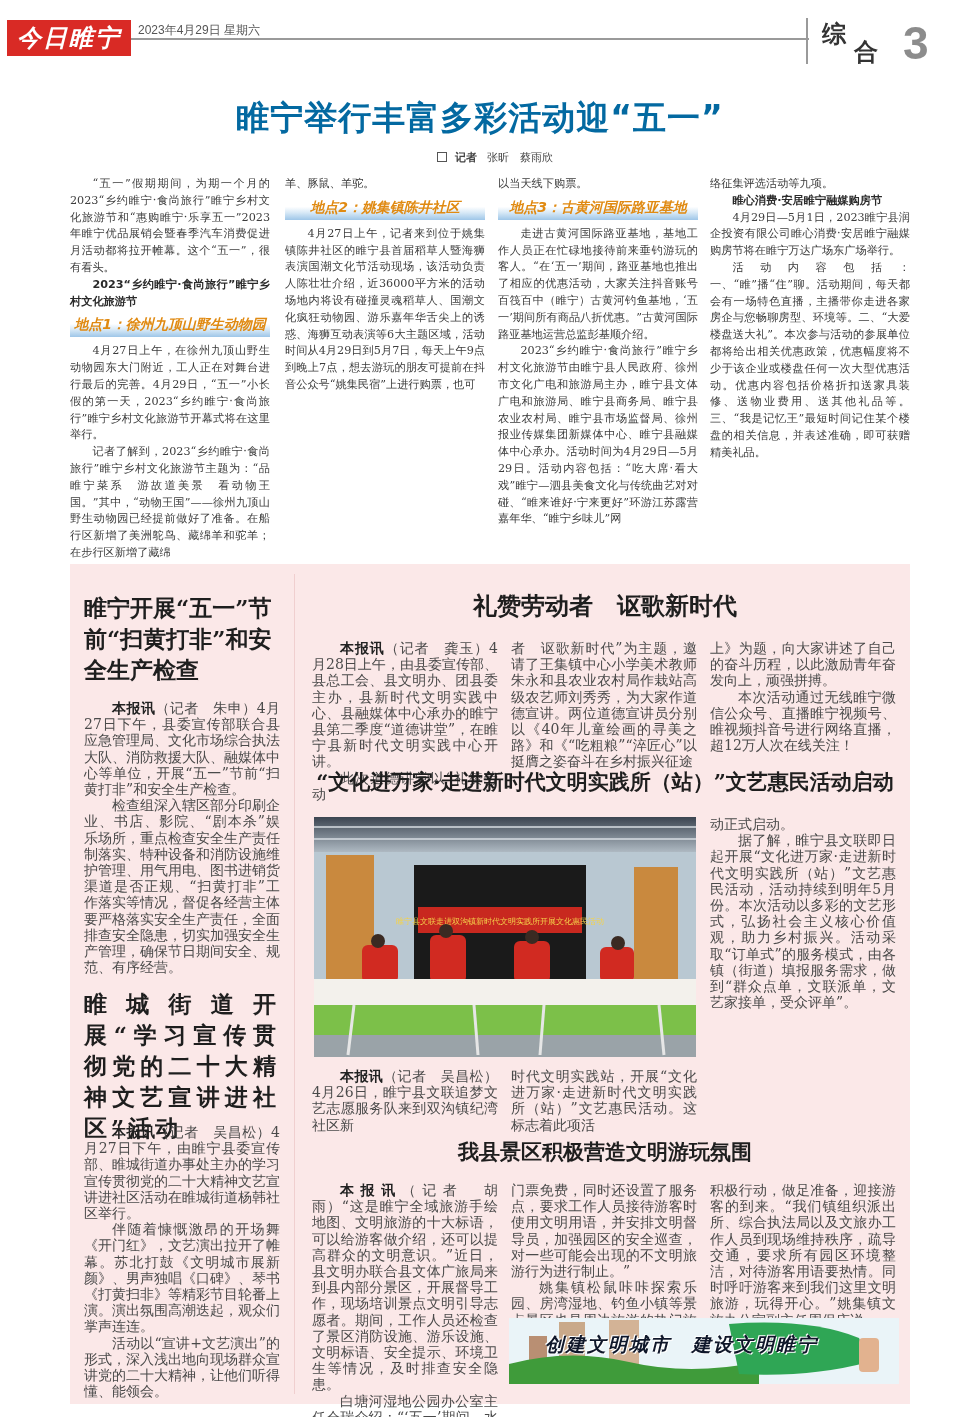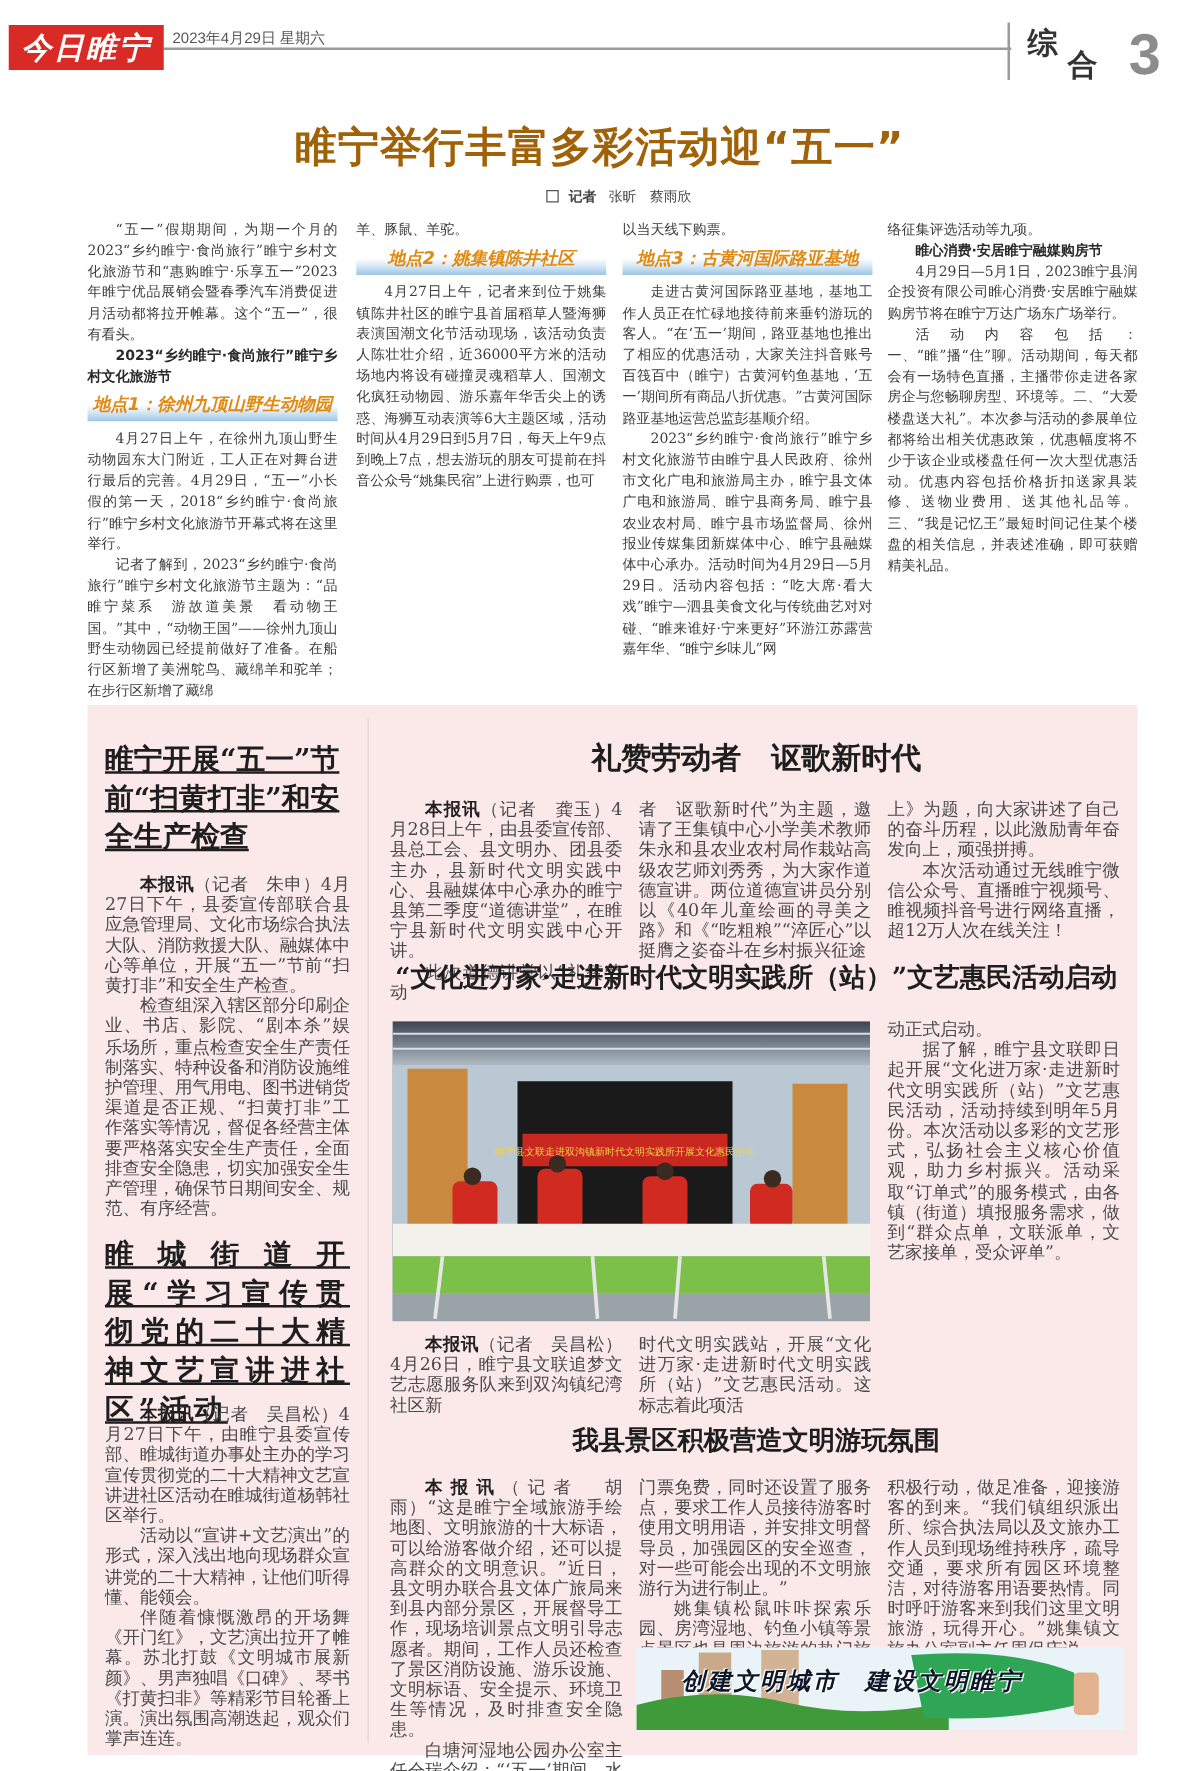--- a/index.html
+++ b/index.html
@@ -14,38 +14,38 @@
   .date { position: absolute; left: 138px; top: 22px; font-family: "Liberation Sans", sans-serif; font-size: 12px; color: #555; }
   .rule { position: absolute; left: 131px; top: 38px; width: 678px; height: 2px; background: #9a9a9a; }
   .vrule { position: absolute; left: 806px; top: 18px; width: 2px; height: 46px; background: #9a9a9a; }
   .section { position: absolute; left: 822px; top: 18px; font-size: 24px; font-weight: bold; color: #333; }
   .section .c1 { position: absolute; left: 0; top: 0; }
   .section .c2 { position: absolute; left: 32px; top: 18px; }
   .pagenum { position: absolute; left: 903px; top: 16px; font-family: "Liberation Sans", sans-serif; font-weight: bold; font-size: 46px; color: #8c8c8c; }
 
   
   .headline { position: absolute; left: 0; width: 960px; top: 96px; text-align: center; font-family: "DejaVu Sans", sans-serif;
-              font-weight: bold; font-size: 33px; color: #a16207; letter-spacing: 1px; }
+              font-weight: bold; font-size: 33px; color: #0369a1; letter-spacing: 1px; }
   .byline { position: absolute; left: 0; width: 960px; top: 150px; text-align: center; font-size: 11px; color: #444; padding-left: 30px; }
   .byline .box { display: inline-block; width: 10px; height: 10px; border: 1px solid #555; vertical-align: -1px; margin-right: 8px; }
   .byline .lab { font-weight: bold; margin-right: 10px; }
 
   
   .col { position: absolute; font-size: 11.2px; line-height: 16.8px; text-align: justify; color: #3c3c3c; }
   .col p { text-indent: 2em; }
   .col p.noind { text-indent: 0; }
   .col .sub { font-family: "DejaVu Sans", sans-serif; font-weight: bold; color: #2a2a2a; text-indent: 2em; }
   .loc { height: 24px; margin: 3px 0 6px 0; background: linear-gradient(180deg, #ffffff 0%, #ffffff 45%, #d6e8f6 70%, #9ec6e8 100%);
          font-family: "DejaVu Sans", sans-serif; font-style: italic; font-weight: bold; font-size: 14px; color: #e08a12; text-align: center; line-height: 22px; text-indent: 0 !important; }
 
   
   .pink { position: absolute; left: 70px; top: 564px; width: 840px; height: 840px; background: #fbe8e8; }
   .vsep { position: absolute; left: 294px; top: 574px; width: 1px; height: 820px; background: #f0cfcf; }
 
-  .side-title { position: absolute; font-family: "DejaVu Serif", serif; font-weight: bold; color: #1e1e1e; text-decoration: underline; }
+  .side-title { position: absolute; font-family: "DejaVu Serif", serif; font-weight: bold; color: #1e1e1e; }
   .t1 { left: 84px; top: 592px; width: 196px; font-size: 23px; line-height: 31px; }
   .t2 { left: 84px; top: 988px; width: 196px; font-size: 23px; line-height: 31px; text-align: justify; letter-spacing: 4px; }
 
   .pcol { position: absolute; font-size: 14px; line-height: 16.2px; text-align: justify; color: #4a4a4a; }
   .pcol p { text-indent: 2em; }
   .pcol p.noind { text-indent: 0; }
   .pcol .lead { font-family: "DejaVu Sans", sans-serif; font-weight: bold; color: #222; }
 
   .m-title { position: absolute; font-family: "DejaVu Serif", serif; font-weight: bold; color: #1e1e1e; text-align: center; }
 
@@ -71,21 +71,21 @@
 
 <h1 class="headline">睢宁举行丰富多彩活动迎“五一”</h1>
 <div class="byline">
   <span class="box"></span><span class="lab">记者</span><span>张昕　蔡雨欣</span>
 </div>
 
 <div class="col" style="left:70px; top:176px; width:200px;">
   <p>“五一”假期期间，为期一个月的2023“乡约睢宁·食尚旅行”睢宁乡村文化旅游节和“惠购睢宁·乐享五一”2023年睢宁优品展销会暨春季汽车消费促进月活动都将拉开帷幕。这个“五一”，很有看头。</p>
   <p class="sub">2023“乡约睢宁·食尚旅行”睢宁乡村文化旅游节</p>
   <div class="loc">地点1：徐州九顶山野生动物园</div>
-  <p>4月27日上午，在徐州九顶山野生动物园东大门附近，工人正在对舞台进行最后的完善。4月29日，“五一”小长假的第一天，2018“乡约睢宁·食尚旅行”睢宁乡村文化旅游节开幕式将在这里举行。</p>
+  <p>4月27日上午，在徐州九顶山野生动物园东大门附近，工人正在对舞台进行最后的完善。4月29日，“五一”小长假的第一天，2023“乡约睢宁·食尚旅行”睢宁乡村文化旅游节开幕式将在这里举行。</p>
   <p>记者了解到，2023“乡约睢宁·食尚旅行”睢宁乡村文化旅游节主题为：“品睢宁菜系　游故道美景　看动物王国。”其中，“动物王国”——徐州九顶山野生动物园已经提前做好了准备。在船行区新增了美洲鸵鸟、藏绵羊和驼羊；在步行区新增了藏绵</p>
 </div>
 
 <div class="col" style="left:285px; top:176px; width:200px;">
   <p class="noind">羊、豚鼠、羊驼。</p>
   <div class="loc">地点2：姚集镇陈井社区</div>
   <p>4月27日上午，记者来到位于姚集镇陈井社区的睢宁县首届稻草人暨海狮表演国潮文化节活动现场，该活动负责人陈壮壮介绍，近36000平方米的活动场地内将设有碰撞灵魂稻草人、国潮文化疯狂动物园、游乐嘉年华舌尖上的诱惑、海狮互动表演等6大主题区域，活动时间从4月29日到5月7日，每天上午9点到晚上7点，想去游玩的朋友可提前在抖音公众号“姚集民宿”上进行购票，也可</p>
 </div>
 
 <div class="col" style="left:498px; top:176px; width:200px;">
@@ -107,22 +107,22 @@
 
 <div class="side-title t1">睢宁开展“五一”节前“扫黄打非”和安全生产检查</div>
 <div class="pcol" style="left:84px; top:700px; width:196px;">
   <p><span class="lead">本报讯</span><span>（记者　朱申）</span><span>4月27日下午，县委宣传部联合县应急管理局、文化市场综合执法大队、消防救援大队、融媒体中心等单位，开展“五一”节前“扫黄打非”和安全生产检查。</span></p>
   <p>检查组深入辖区部分印刷企业、书店、影院、“剧本杀”娱乐场所，重点检查安全生产责任制落实、特种设备和消防设施维护管理、用气用电、图书进销货渠道是否正规、“扫黄打非”工作落实等情况，督促各经营主体要严格落实安全生产责任，全面排查安全隐患，切实加强安全生产管理，确保节日期间安全、规范、有序经营。</p>
 </div>
 
 <div class="side-title t2">睢城街道开展“学习宣传贯彻党的二十大精神文艺宣讲进社区”活动</div>
 <div class="pcol" style="left:84px; top:1124px; width:196px;">
   <p><span class="lead">本报讯</span><span>（记者　吴昌松）</span><span>4月27日下午，由睢宁县委宣传部、睢城街道办事处主办的学习宣传贯彻党的二十大精神文艺宣讲进社区活动在睢城街道杨韩社区举行。</span></p>
+  <p>伴随着慷慨激昂的开场舞《开门红》，文艺演出拉开了帷幕。苏北打鼓《文明城市展新颜》、男声独唱《口碑》、琴书《打黄扫非》等精彩节目轮番上演。演出氛围高潮迭起，观众们掌声连连。</p>
   <p>活动以“宣讲+文艺演出”的形式，深入浅出地向现场群众宣讲党的二十大精神，让他们听得懂、能领会。</p>
-  <p>伴随着慷慨激昂的开场舞《开门红》，文艺演出拉开了帷幕。苏北打鼓《文明城市展新颜》、男声独唱《口碑》、琴书《打黄扫非》等精彩节目轮番上演。演出氛围高潮迭起，观众们掌声连连。</p>
 </div>
 
 <div class="m-title" style="left:300px; top:590px; width:610px; font-size:24px;">礼赞劳动者　讴歌新时代</div>
 <div class="pcol" style="left:312px; top:640px; width:186px;">
   <p><span class="lead">本报讯</span><span>（记者　龚玉）</span><span>4月28日上午，由县委宣传部、县总工会、县文明办、团县委主办，县新时代文明实践中心、县融媒体中心承办的睢宁县第二季度“道德讲堂”，在睢宁县新时代文明实践中心开讲。</span></p>
   <p>此次道德讲堂以“礼赞劳动</p>
 </div>
 <div class="pcol" style="left:511px; top:640px; width:186px;">
   <p class="noind">者　讴歌新时代”为主题，邀请了王集镇中心小学美术教师朱永和县农业农村局作栽站高级农艺师刘秀秀，为大家作道德宣讲。两位道德宣讲员分别以《40年儿童绘画的寻美之路》和《“吃粗粮”“淬匠心”以挺膺之姿奋斗在乡村振兴征途</p>
 </div>

